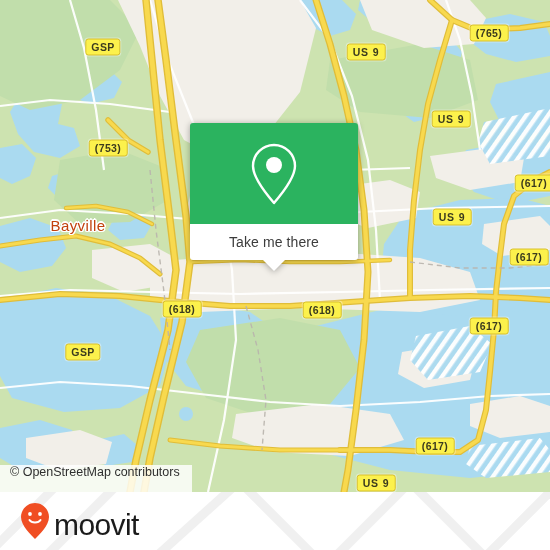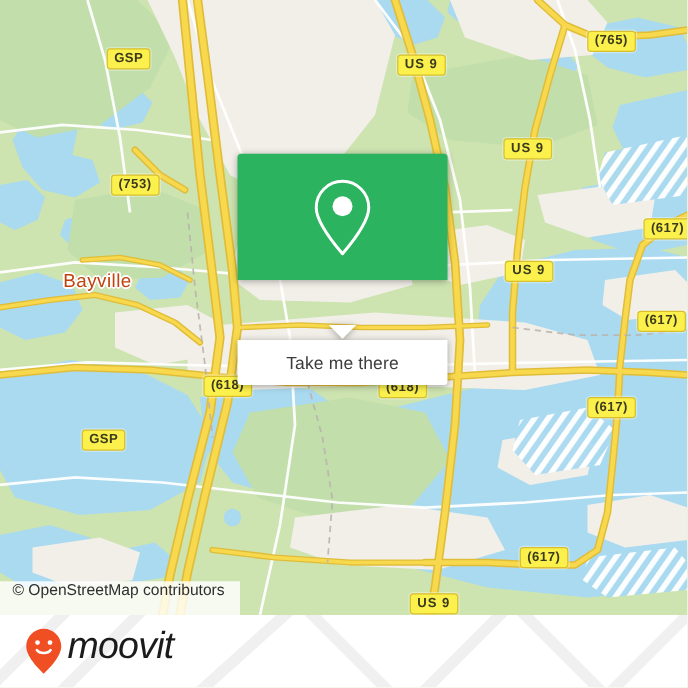--- a/index.html
+++ b/index.html
@@ -41,20 +41,21 @@
     font-weight: bold;
     font-size: 10.5px;
     line-height: 12px;
     padding: 1px 5px 2px 5px;
     letter-spacing: 0.4px;
     white-space: nowrap;
     box-shadow: 0 0 0 1px rgba(255,255,255,0.35);
   }
   .shield.us {
     letter-spacing: 0.8px;
+    margin-left: 29px;
   }
 
   
   .place-label {
     position: absolute;
     transform: translate(-50%, -50%);
     color: #c2410c;
     font-family: "Liberation Sans", sans-serif;
     font-size: 15px;
     letter-spacing: 0.4px;
@@ -85,21 +86,20 @@
     width: 168px;
     height: 36px;
     background: #ffffff;
     border-radius: 0 0 3px 3px;
     display: flex;
     align-items: center;
     justify-content: center;
     color: #3c3c3c;
     font-size: 14px;
     letter-spacing: 0.1px;
-    margin-top: 48px;
   }
   #popup-tail {
     position: absolute;
     left: 50%;
     top: 137px;
     transform: translateX(-50%);
     width: 0; height: 0;
     border-left: 11px solid transparent;
     border-right: 11px solid transparent;
     border-top: 11px solid #ffffff;
@@ -147,23 +147,22 @@
     z-index: 2;
     font-size: 15.5px;
     color: #2c2c2c;
     letter-spacing: 0.1px;
     white-space: nowrap;
   }
   #brand {
     position: relative;
     z-index: 2;
     display: flex;
-    align-items: flex-start;
+    align-items: flex-end;
     gap: 4px;
-    font-style: italic;
   }
   #brand-name {
     font-size: 30px;
     color: #1b1b1b;
     letter-spacing: -0.6px;
     font-weight: normal;
     line-height: 30px;
   }
 </style>
 </head>

